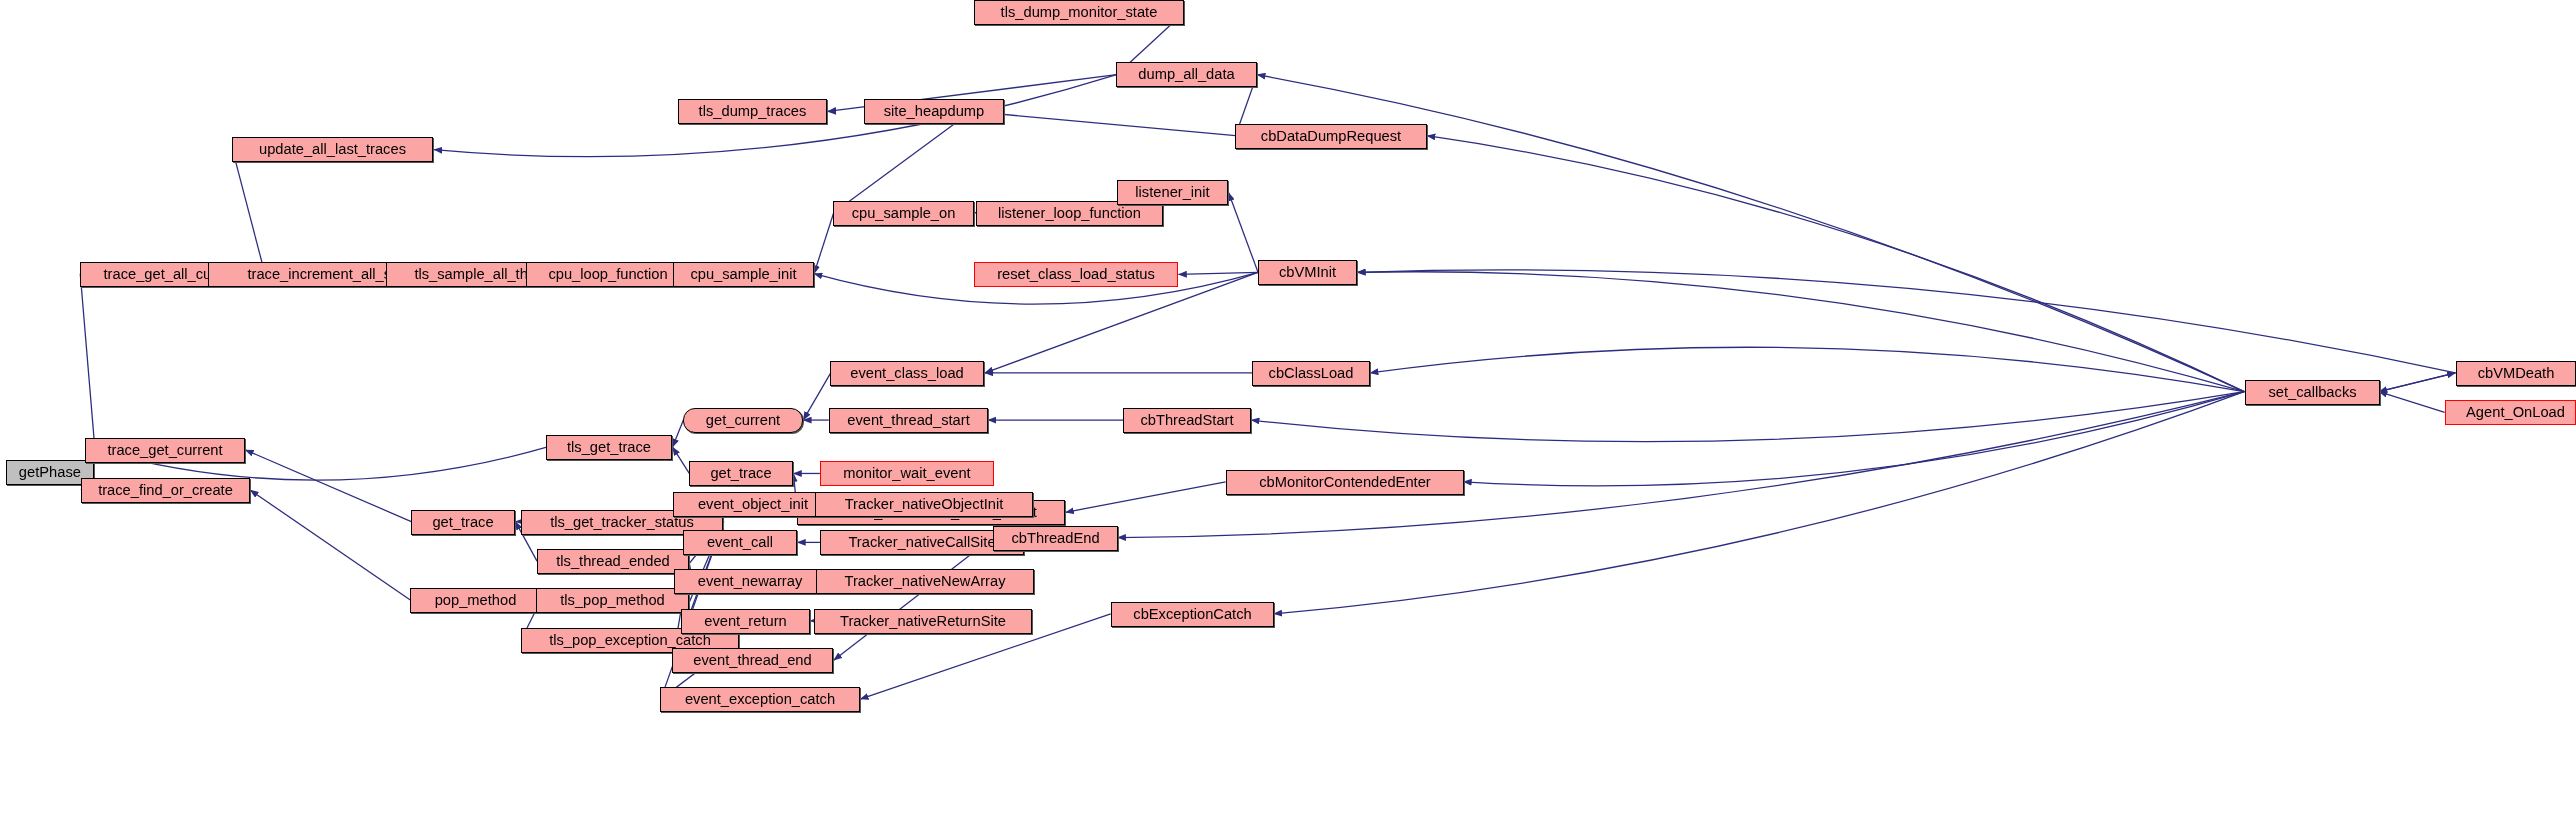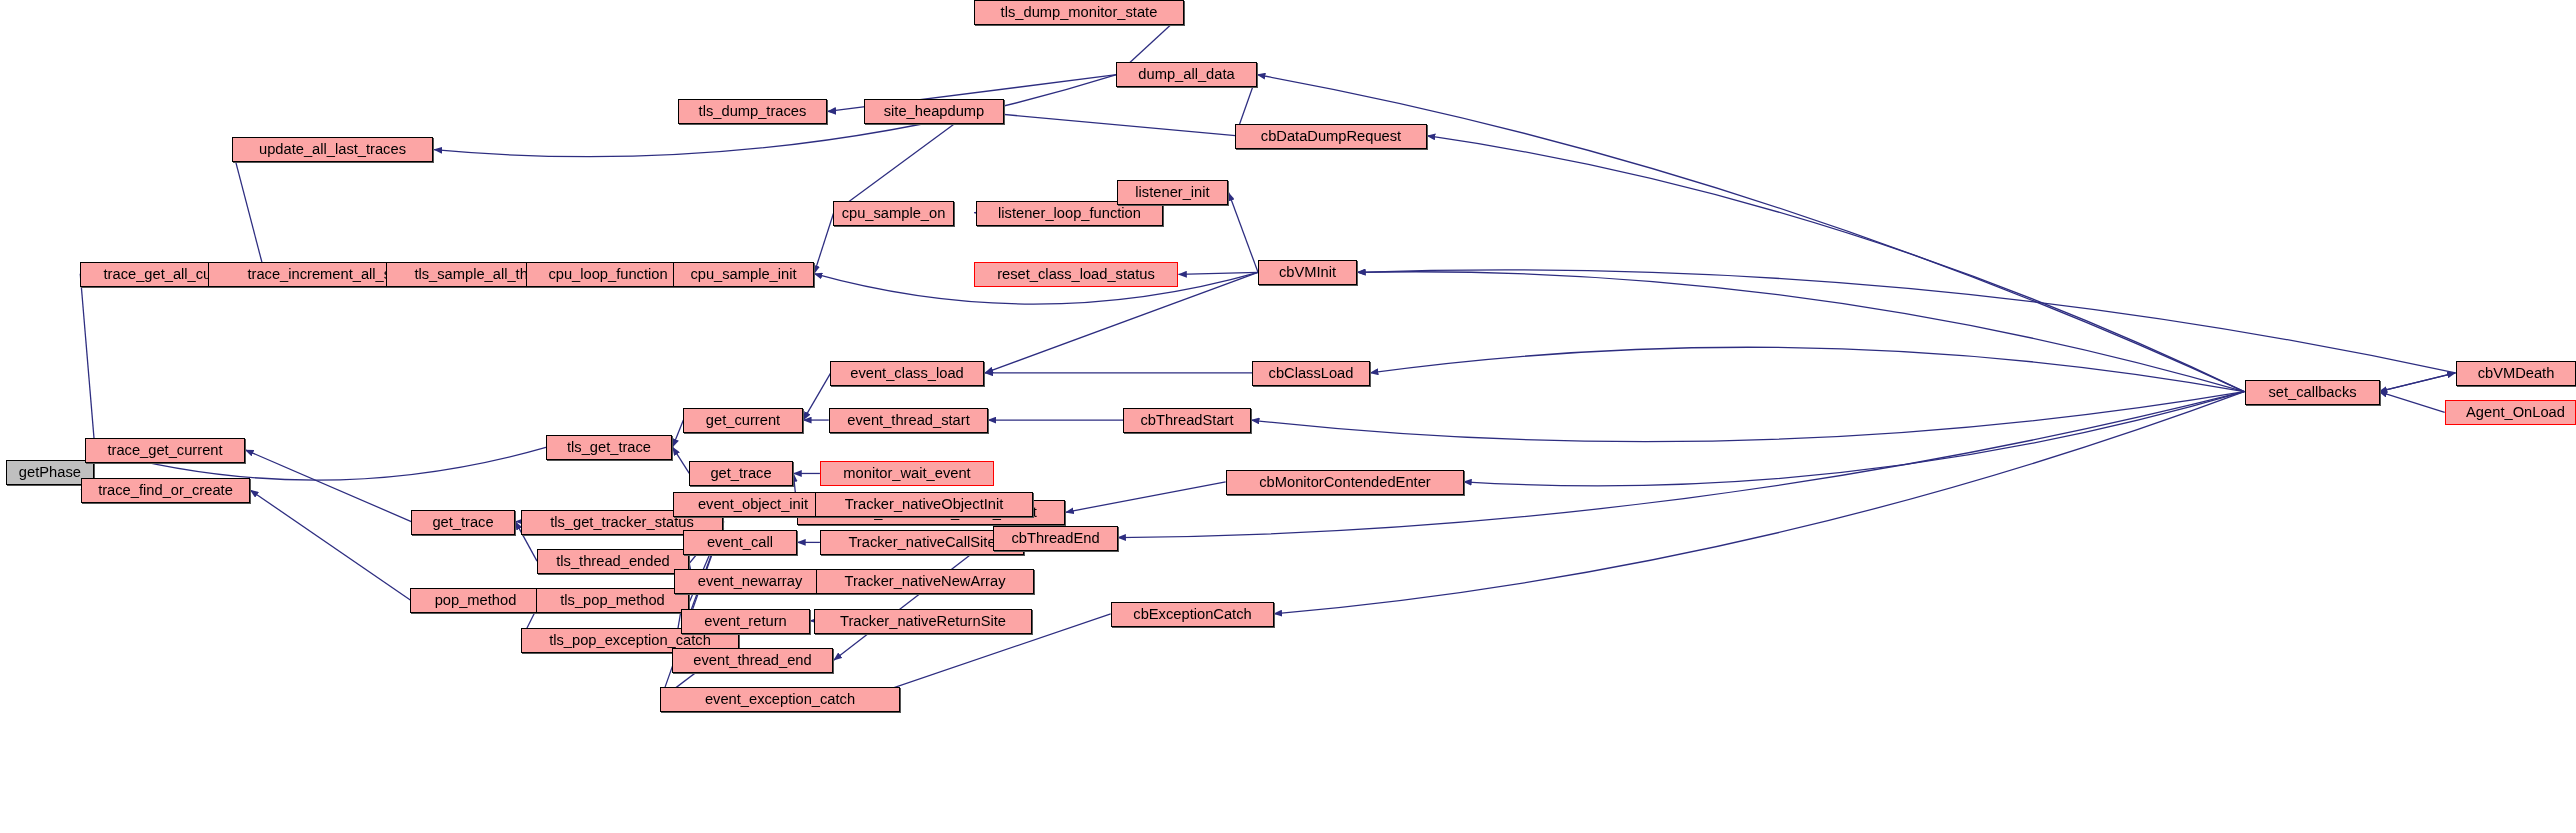--- a/index.html
+++ b/index.html
@@ -158,21 +158,21 @@
       </div>
       <div class="node" style="left: 232px; top: 137px; width: 201px;">
         <span>update_all_last_traces</span>
       </div>
       <div class="node" style="left: 678px; top: 99px; width: 149px;">
         <span>tls_dump_traces</span>
       </div>
       <div class="node" style="left: 831px; top: 99px; width: 140px; margin-left: 33px;">
         <span>site_heapdump</span>
       </div>
-      <div class="node" style="left: 833px; top: 201px; width: 121px;">
+      <div class="node" style="left: 833px; top: 201px; width: 141px;">
         <span>cpu_sample_on</span>
       </div>
       <div class="node" style="left: 976px; top: 201px; width: 187px;">
         <span>listener_loop_function</span>
       </div>
       <div class="node" style="left: 1117px; top: 180px; width: 111px;">
         <span>listener_init</span>
       </div>
       <div class="node" style="left: 974px; top: 0px; width: 210px;">
         <span>tls_dump_monitor_state</span>
@@ -194,21 +194,21 @@
       </div>
       <div class="node" style="left: 1252px; top: 361px; width: 118px;">
         <span>cbClassLoad</span>
       </div>
       <div class="node" style="left: 829px; top: 408px; width: 159px;">
         <span>event_thread_start</span>
       </div>
       <div class="node" style="left: 1123px; top: 408px; width: 128px;">
         <span>cbThreadStart</span>
       </div>
-      <div class="node" style="left: 683px; top: 408px; width: 120px;">
+      <div class="node" style="left: 683px; top: 408px; width: 120px; border-radius: 12px;">
         <span>get_current</span>
       </div>
       <div class="node" style="left: 546px; top: 435px; width: 126px;">
         <span>tls_get_trace</span>
       </div>
       <div class="node" style="left: 689px; top: 461px; width: 104px;">
         <span>get_trace</span>
       </div>
       <div class="node redborder" style="left: 820px; top: 461px; width: 174px;">
         <span>monitor_wait_event</span>
@@ -266,21 +266,21 @@
       </div>
       <div class="node" style="left: 681px; top: 609px; width: 129px;">
         <span>event_return</span>
       </div>
       <div class="node" style="left: 814px; top: 609px; width: 218px;">
         <span>Tracker_nativeReturnSite</span>
       </div>
       <div class="node" style="left: 672px; top: 648px; width: 161px;">
         <span>event_thread_end</span>
       </div>
-      <div class="node" style="left: 660px; top: 687px; width: 240px;">
+      <div class="node" style="left: 660px; top: 687px; width: 200px;">
         <span>event_exception_catch</span>
       </div>
       <div class="node" style="left: 993px; top: 526px; width: 125px;">
         <span>cbThreadEnd</span>
       </div>
       <div class="node" style="left: 1111px; top: 602px; width: 163px;">
         <span>cbExceptionCatch</span>
       </div>
     </div>
 </div>

